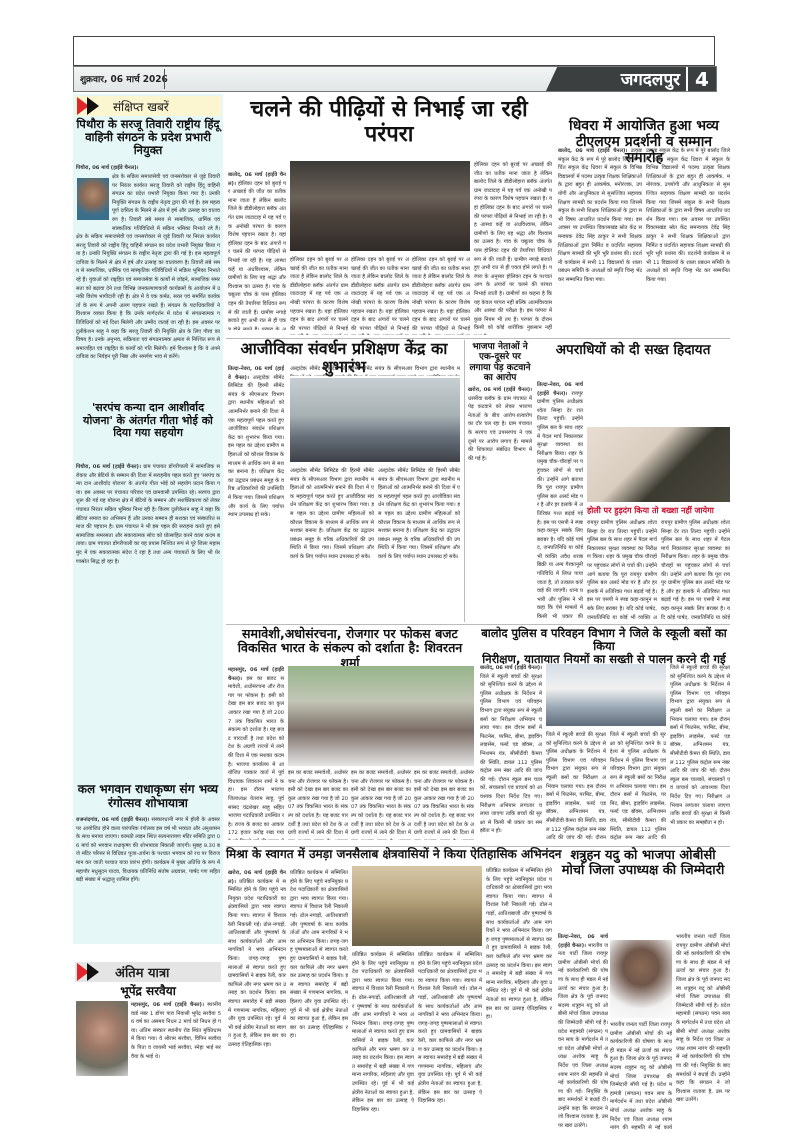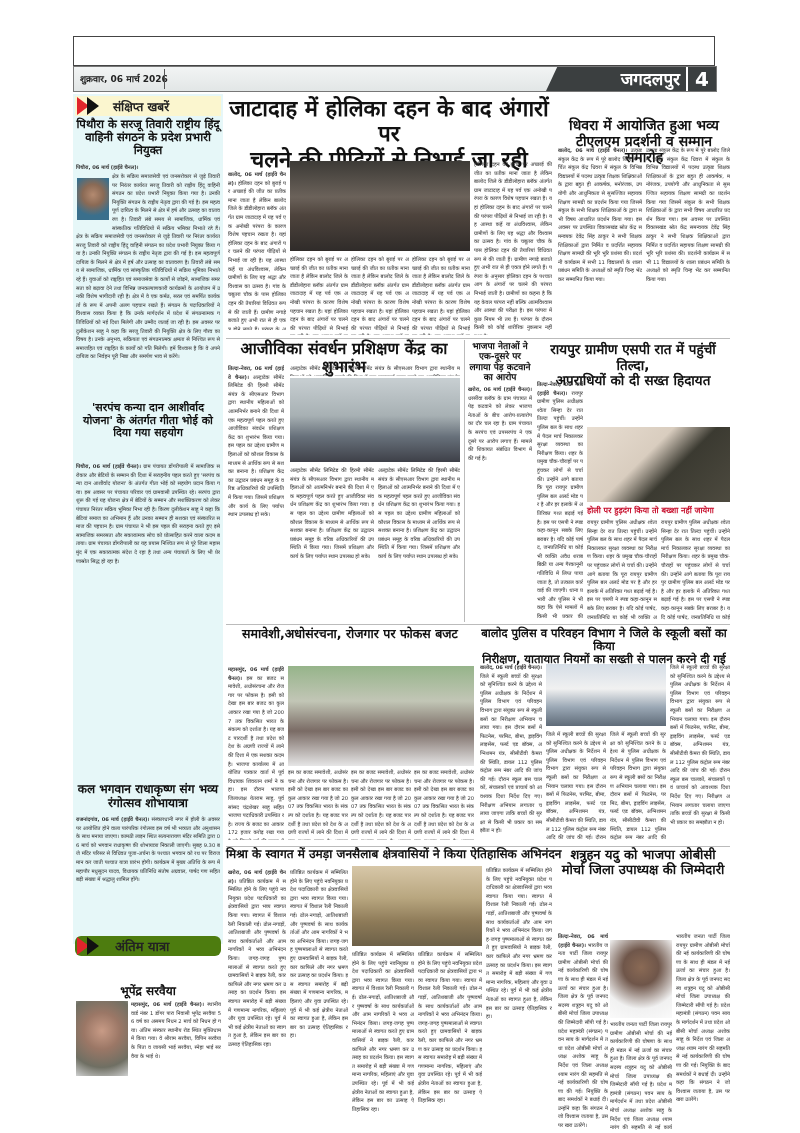--- a/index.html
+++ b/index.html
@@ -41,21 +41,21 @@
   <div class="abs mast-page">4</div>
 </div>
 
 <div class="abs col-left-bg" style="left:73px;top:94px;width:150px;height:850px;"></div>
 
 <div class="abs" style="left:75px;top:96px;width:146px;height:20px;background:#fbf6cf;">
   <div class="abs" style="left:2px;top:1px;width:32px;height:18px;">
     <div class="abs chev" style="left:0;top:0;border-left:12px solid #e0252b;"></div>
     <div class="abs chev" style="left:10px;top:0;border-left:12px solid #111;"></div>
   </div>
-  <div class="abs" style="left:38px;top:2px;font-size:12px;font-weight:bold;color:#222;">संक्षिप्त खबरें</div>
+  <div class="abs" style="left:38px;top:2px;font-size:12px;font-weight:normal;color:#222;">संक्षिप्त खबरें</div>
 </div>
 
 <div class="abs hl" style="left:76px;top:118px;width:144px;font-size:11.5px;">पिथौरा के सरजू तिवारी राष्ट्रीय हिंदू वाहिनी संगठन के प्रदेश प्रभारी नियुक्त</div>
 <div class="abs col-text" style="left:76px;top:163px;width:144px;height:12px;">
   <b>पिथौरा, 06 मार्च (हाईवे चैनल)।</b>
 </div>
 <div class="abs photo portrait" style="left:77px;top:178px;width:32px;height:42px;"></div>
 <div class="abs col-text" style="left:112px;top:172px;width:108px;height:58px;">क्षेत्र के सक्रिय समाजसेवी एवं जनसरोकार से जुड़े तिवारी पर निरंतर कार्यरत सरजू तिवारी को राष्ट्रीय हिंदू वाहिनी संगठन का प्रदेश प्रभारी नियुक्त किया गया है। उनकी नियुक्ति संगठन के राष्ट्रीय नेतृत्व द्वारा की गई है। इस महत्वपूर्ण दायित्व के मिलने से क्षेत्र में हर्ष और उत्साह का वातावरण है। तिवारी लंबे समय से सामाजिक, धार्मिक एवं सांस्कृतिक गतिविधियों में सक्रिय भूमिका निभाते रहे हैं। युवाओं को राष्ट्रहित एवं समाजसेवा के कार्यों से जोड़ने, सामाजिक समरसता को बढ़ावा देने तथा विभिन्न जनकल्याणकारी कार्यक्रमों के आयोजन में उनकी विशेष भागीदारी रही है। क्षेत्र में वे एक कर्मठ, सरल एवं समर्पित कार्यकर्ता के रूप में अपनी अलग पहचान रखते हैं। संगठन के पदाधिकारियों ने विश्वास व्यक्त किया है कि उनके मार्गदर्शन में प्रदेश में संगठनात्मक गतिविधियों को नई दिशा मिलेगी और उम्मीद जताई जा रही है। इस अवसर पर दुलीकेशन साहू ने कहा कि सरजू तिवारी की नियुक्ति क्षेत्र के लिए गौरव का विषय है। उनके अनुभव, सक्रियता एवं संगठनात्मक क्षमता से निश्चित रूप से समाजहित एवं राष्ट्रहित के कार्यों को गति मिलेगी। हमें विश्वास है कि वे अपने दायित्व का निर्वहन पूरी निष्ठा और समर्पण भाव से करेंगे।</div>
 <div class="abs col-text" style="left:76px;top:232px;width:144px;height:165px;"><span>क्षेत्र के सक्रिय समाजसेवी एवं जनसरोकार से जुड़े तिवारी पर निरंतर कार्यरत सरजू तिवारी को राष्ट्रीय हिंदू वाहिनी संगठन का प्रदेश प्रभारी नियुक्त किया गया है। उनकी नियुक्ति संगठन के राष्ट्रीय नेतृत्व द्वारा की गई है। इस महत्वपूर्ण दायित्व के मिलने से क्षेत्र में हर्ष और उत्साह का वातावरण है। तिवारी लंबे समय से सामाजिक, धार्मिक एवं सांस्कृतिक गतिविधियों में सक्रिय भूमिका निभाते रहे हैं। युवाओं को राष्ट्रहित एवं समाजसेवा के कार्यों से जोड़ने, सामाजिक समरसता को बढ़ावा देने तथा विभिन्न जनकल्याणकारी कार्यक्रमों के आयोजन में उनकी विशेष भागीदारी रही है। क्षेत्र में वे एक कर्मठ, सरल एवं समर्पित कार्यकर्ता के रूप में अपनी अलग पहचान रखते हैं। संगठन के पदाधिकारियों ने विश्वास व्यक्त किया है कि उनके मार्गदर्शन में प्रदेश में संगठनात्मक गतिविधियों को नई दिशा मिलेगी और उम्मीद जताई जा रही है। इस अवसर पर दुलीकेशन साहू ने कहा कि सरजू तिवारी की नियुक्ति क्षेत्र के लिए गौरव का विषय है। उनके अनुभव, सक्रियता एवं संगठनात्मक क्षमता से निश्चित रूप से समाजहित एवं राष्ट्रहित के कार्यों को गति मिलेगी। हमें विश्वास है कि वे अपने दायित्व का निर्वहन पूरी निष्ठा और समर्पण भाव से करेंगे।</span></div>
 
@@ -64,36 +64,35 @@
   <b>पिथौरा, 06 मार्च (हाईवे चैनल)।</b>
   <span>ग्राम पंचायत डोंगरीपाली में सामाजिक सरोकार और बेटियों के सम्मान की दिशा में सराहनीय पहल करते हुए 'सरपंच कन्या दान आशीर्वाद योजना' के अंतर्गत गीता भोई को सहयोग प्रदान किया गया। इस अवसर पर पंचायत परिवार एवं ग्रामवासी उपस्थित रहे। सरपंच द्वारा शुरू की गई यह योजना क्षेत्र में बेटियों के सम्मान और सशक्तिकरण को लेकर पंचायत निरंतर सक्रिय भूमिका निभा रही है। किरण दुलीकेशन साहू ने कहा कि बेटियां समाज का अभिमान हैं और उनका सम्मान ही सशक्त एवं संस्कारित समाज की पहचान है। ग्राम पंचायत ने भी इस पहल की सराहना करते हुए इसे सामाजिक समरसता और सकारात्मक सोच को प्रोत्साहित करने वाला कदम बताया। ग्राम पंचायत डोंगरीपाली का यह प्रयास निश्चित रूप से पूरे जिला महासमुंद में एक सकारात्मक संदेश दे रहा है तथा अन्य पंचायतों के लिए भी प्रेरणास्रोत सिद्ध हो रहा है।</span>
 </div>
 
 <div class="abs hl" style="left:76px;top:783px;width:144px;font-size:12px;">कल भगवान राधाकृष्ण संग भव्य रंगोत्सव शोभायात्रा</div>
 <div class="abs col-text" style="left:76px;top:815px;width:144px;height:125px;">
   <b>राजनांदगांव, 06 मार्च (हाईवे चैनल)।</b>
   <span>संस्कारधानी नगर में होली के अवसर पर आयोजित होने वाला पारंपरिक रंगोत्सव इस वर्ष भी भव्यता और अनुशासन के साथ मनाया जाएगा। कामठी लाइन स्थित सत्यनारायण मंदिर समिति द्वारा 06 मार्च को भगवान राधाकृष्ण की शोभायात्रा निकाली जाएगी। सुबह 9.30 बजे मंदिर परिसर से विधिवत पूजा-अर्चना के पश्चात भगवान को रथ पर विराजमान कर जाती पश्चात यात्रा प्रारंभ होगी। कार्यक्रम में मुख्य अतिथि के रूप में महापौर मधुसूदन यादव, विधायक प्रतिनिधि संतोष अग्रवाल, पार्षद गण सहित बड़ी संख्या में श्रद्धालु शामिल होंगे।</span>
 </div>
 
-<div class="abs" style="left:75px;top:936px;width:146px;height:20px;background:#4d7c0f;border-radius:6px;">
+<div class="abs" style="left:75px;top:962px;width:146px;height:20px;background:#e5e5e5;">
   <div class="abs" style="left:2px;top:1px;width:32px;height:18px;">
     <div class="abs chev" style="left:0;top:0;border-left:12px solid #e0252b;"></div>
     <div class="abs chev" style="left:10px;top:0;border-left:12px solid #111;"></div>
   </div>
   <div class="abs" style="left:40px;top:1px;font-size:13px;font-weight:bold;color:#222;">अंतिम यात्रा</div>
 </div>
 <div class="abs hl" style="left:76px;top:985px;width:144px;font-size:12px;">भूपेंद्र सरवैया</div>
 <div class="abs photo portrait2" style="left:76px;top:1001px;width:52px;height:75px;"></div>
 <div class="abs col-text" style="left:131px;top:1000px;width:90px;height:78px;">
   <b>महासमुंद, 06 मार्च (हाईवे चैनल)।</b>
   <span>स्थानीय वार्ड नंबर 1 डोंगर पारा निवासी भूपेंद्र सरवैया 56 वर्ष का असमय निधन 2 मार्च को निधन हो गया। अंतिम संस्कार स्थानीय रोड स्थित मुक्तिधाम में किया गया। वे श्रीराम सरवैया, विपिन सरवैया के पिता व जायसी भाई सरवैया, स्नेहा भाई सरवैया के भाई थे।</span>
 </div>
 
 <div class="abs hl" style="left:226px;top:96px;width:326px;font-size:22px;text-align:center;">
-  <div>जाटादाह में होलिका दहन के बाद अंगारों पर</div>
   <div>चलने की पीढ़ियों से निभाई जा रही परंपरा</div>
 </div>
 <div class="abs col-text" style="left:228px;top:170px;width:58px;height:160px;">
   <b>बालोद, 06 मार्च (हाईवे चैनल)।</b>
   <span>होलिका दहन को बुराई पर अच्छाई की जीत का प्रतीक माना जाता है लेकिन बालोद जिले के डौंडीलोहारा ब्लॉक अंतर्गत ग्राम जाटादाह में यह पर्व एक अनोखी परंपरा के कारण विशेष पहचान रखता है। यहां होलिका दहन के बाद अंगारों पर चलने की परंपरा पीढ़ियों से निभाई जा रही है। यह आस्था कहें या अंधविश्वास, लेकिन ग्रामीणों के लिए यह श्रद्धा और विश्वास का उत्सव है। गांव के चबूतरा चौक के पास होलिका दहन की तैयारियां विधिवत रूप से की जाती हैं। ग्रामीण नगाड़े बजाते हुए अभी रात से ही एकत्र होने लगते हैं। परंपरा के अनुसार होलिका दहन के पश्चात आग के अंगारों पर चलने की परंपरा निभाई जाती है। ग्रामीणों का कहना है कि यह केवल परंपरा नहीं बल्कि आत्मविश्वास और आस्था की परीक्षा है। इस परंपरा में कुछ नियम भी तय हैं। परंपरा के दौरान किसी को कोई शारीरिक नुकसान नहीं हुआ है।</span>
 </div>
 <div class="abs photo fire" style="left:290px;top:161px;width:180px;height:90px;"></div>
 <div class="abs col-text" style="left:290px;top:255px;width:58px;height:80px;">होलिका दहन को बुराई पर अच्छाई की जीत का प्रतीक माना जाता है लेकिन बालोद जिले के डौंडीलोहारा ब्लॉक अंतर्गत ग्राम जाटादाह में यह पर्व एक अनोखी परंपरा के कारण विशेष पहचान रखता है। यहां होलिका दहन के बाद अंगारों पर चलने की परंपरा पीढ़ियों से निभाई जा रही है। यह आस्था कहें या अंधविश्वास, लेकिन ग्रामीणों के लिए यह श्रद्धा और विश्वास का उत्सव है। गांव के चबूतरा चौक के पास होलिका दहन की तैयारियां विधिवत रूप से की जाती हैं। ग्रामीण नगाड़े बजाते हुए अभी रात से ही एकत्र होने लगते हैं। परंपरा के अनुसार होलिका दहन के पश्चात आग के अंगारों पर चलने की परंपरा निभाई जाती है। ग्रामीणों का कहना है कि यह केवल परंपरा नहीं बल्कि आत्मविश्वास और आस्था की परीक्षा है। इस परंपरा में कुछ नियम भी तय हैं। परंपरा के दौरान किसी को कोई शारीरिक नुकसान नहीं हुआ है।</div>
 <div class="abs col-text" style="left:351px;top:255px;width:58px;height:80px;">होलिका दहन को बुराई पर अच्छाई की जीत का प्रतीक माना जाता है लेकिन बालोद जिले के डौंडीलोहारा ब्लॉक अंतर्गत ग्राम जाटादाह में यह पर्व एक अनोखी परंपरा के कारण विशेष पहचान रखता है। यहां होलिका दहन के बाद अंगारों पर चलने की परंपरा पीढ़ियों से निभाई जा रही है। यह आस्था कहें या अंधविश्वास, लेकिन ग्रामीणों के लिए यह श्रद्धा और विश्वास का उत्सव है। गांव के चबूतरा चौक के पास होलिका दहन की तैयारियां विधिवत रूप से की जाती हैं। ग्रामीण नगाड़े बजाते हुए अभी रात से ही एकत्र होने लगते हैं। परंपरा के अनुसार होलिका दहन के पश्चात आग के अंगारों पर चलने की परंपरा निभाई जाती है। ग्रामीणों का कहना है कि यह केवल परंपरा नहीं बल्कि आत्मविश्वास और आस्था की परीक्षा है। इस परंपरा में कुछ नियम भी तय हैं। परंपरा के दौरान किसी को कोई शारीरिक नुकसान नहीं हुआ है।</div>
 <div class="abs col-text" style="left:412px;top:255px;width:58px;height:80px;">होलिका दहन को बुराई पर अच्छाई की जीत का प्रतीक माना जाता है लेकिन बालोद जिले के डौंडीलोहारा ब्लॉक अंतर्गत ग्राम जाटादाह में यह पर्व एक अनोखी परंपरा के कारण विशेष पहचान रखता है। यहां होलिका दहन के बाद अंगारों पर चलने की परंपरा पीढ़ियों से निभाई जा रही है। यह आस्था कहें या अंधविश्वास, लेकिन ग्रामीणों के लिए यह श्रद्धा और विश्वास का उत्सव है। गांव के चबूतरा चौक के पास होलिका दहन की तैयारियां विधिवत रूप से की जाती हैं। ग्रामीण नगाड़े बजाते हुए अभी रात से ही एकत्र होने लगते हैं। परंपरा के अनुसार होलिका दहन के पश्चात आग के अंगारों पर चलने की परंपरा निभाई जाती है। ग्रामीणों का कहना है कि यह केवल परंपरा नहीं बल्कि आत्मविश्वास और आस्था की परीक्षा है। इस परंपरा में कुछ नियम भी तय हैं। परंपरा के दौरान किसी को कोई शारीरिक नुकसान नहीं हुआ है।</div>
@@ -119,36 +118,36 @@
 <div class="abs col-text" style="left:378px;top:466px;width:82px;height:155px;">अल्ट्राटेक सीमेंट लिमिटेड की हिरमी सीमेंट संयंत्र के सीएसआर विभाग द्वारा स्थानीय महिलाओं को आत्मनिर्भर बनाने की दिशा में एक महत्वपूर्ण पहल करते हुए आजीविका संवर्धन प्रशिक्षण केंद्र का शुभारंभ किया गया। इस पहल का उद्देश्य ग्रामीण महिलाओं को कौशल विकास के माध्यम से आर्थिक रूप से सशक्त बनाना है। प्रशिक्षण केंद्र का उद्घाटन प्रबंधन समूह के वरिष्ठ अधिकारियों की उपस्थिति में किया गया। जिसमें प्रशिक्षण और कार्य के लिए पर्याप्त स्थान उपलब्ध हो सके।</div>
 
 <div class="abs" style="left:464px;top:340px;width:1px;height:282px;background:#bbb;"></div>
 <div class="abs hl" style="left:468px;top:341px;width:64px;font-size:9px;">भाजपा नेताओं ने एक-दूसरे पर लगाया पेड़ कटवाने का आरोप</div>
 <div class="abs col-text" style="left:468px;top:385px;width:64px;height:236px;">
   <b>खरोरा, 06 मार्च (हाईवे चैनल)।</b>
   <span>धरसींवा ब्लॉक के ग्राम पंचायत में पेड़ कटवाने को लेकर भाजपा नेताओं के बीच आरोप-प्रत्यारोप का दौर चल रहा है। ग्राम पंचायत के सरपंच एवं उपसरपंच ने एक दूसरे पर आरोप लगाए हैं। मामले की शिकायत संबंधित विभाग में की गई है।</span>
 </div>
 
 <div class="abs hl" style="left:536px;top:342px;width:194px;font-size:13.5px;text-align:center;">
-  <div>रायपुर ग्रामीण एसपी रात में पहुंचीं तिल्दा,</div>
   <div>अपराधियों को दी सख्त हिदायत</div>
 </div>
 <div class="abs col-text" style="left:537px;top:380px;width:46px;height:240px;">
   <b>तिल्दा-नेवरा, 06 मार्च (हाईवे चैनल)।</b>
   <span>रायपुर ग्रामीण पुलिस अधीक्षक श्वेता सिन्हा देर रात तिल्दा पहुंचीं। उन्होंने पुलिस बल के साथ शहर में पैदल मार्च निकालकर सुरक्षा व्यवस्था का निरीक्षण किया। शहर के प्रमुख चौक-चौराहों पर पहुंचकर लोगों से चर्चा की। उन्होंने आगे बताया कि पूरा रायपुर ग्रामीण पुलिस बल अलर्ट मोड पर है और हर इलाके में अतिरिक्त गश्त बढ़ाई गई है। इस पर एसपी ने स्पष्ट कहा-कानून सबके लिए बराबर है। यदि कोई पार्षद, जनप्रतिनिधि या कोई भी व्यक्ति अवैध शराब बिक्री या अन्य गैरकानूनी गतिविधि में लिप्त पाया जाता है, तो तत्काल कार्रवाई की जाएगी। थाना प्रभारी और पुलिस ने भी कहा कि ऐसे मामलों में किसी भी प्रकार की रियायत नहीं दी जाएगी, और होली पर्व के दौरान विशेष निगरानी बढ़ाई गई है।</span>
 </div>
 <div class="abs photo police" style="left:587px;top:427px;width:143px;height:75px;"></div>
 <div class="abs caption" style="left:587px;top:504px;width:143px;">होली पर हुड़दंग किया तो बख्शा नहीं जायेगा</div>
 <div class="abs col-text" style="left:587px;top:518px;width:70px;height:102px;">रायपुर ग्रामीण पुलिस अधीक्षक श्वेता सिन्हा देर रात तिल्दा पहुंचीं। उन्होंने पुलिस बल के साथ शहर में पैदल मार्च निकालकर सुरक्षा व्यवस्था का निरीक्षण किया। शहर के प्रमुख चौक-चौराहों पर पहुंचकर लोगों से चर्चा की। उन्होंने आगे बताया कि पूरा रायपुर ग्रामीण पुलिस बल अलर्ट मोड पर है और हर इलाके में अतिरिक्त गश्त बढ़ाई गई है। इस पर एसपी ने स्पष्ट कहा-कानून सबके लिए बराबर है। यदि कोई पार्षद, जनप्रतिनिधि या कोई भी व्यक्ति अवैध शराब बिक्री या अन्य गैरकानूनी गतिविधि में लिप्त पाया जाता है, तो तत्काल कार्रवाई की जाएगी। थाना प्रभारी और पुलिस ने भी कहा कि ऐसे मामलों में किसी भी प्रकार की रियायत नहीं दी जाएगी, और होली पर्व के दौरान विशेष निगरानी बढ़ाई गई है।</div>
 <div class="abs col-text" style="left:661px;top:518px;width:69px;height:102px;">रायपुर ग्रामीण पुलिस अधीक्षक श्वेता सिन्हा देर रात तिल्दा पहुंचीं। उन्होंने पुलिस बल के साथ शहर में पैदल मार्च निकालकर सुरक्षा व्यवस्था का निरीक्षण किया। शहर के प्रमुख चौक-चौराहों पर पहुंचकर लोगों से चर्चा की। उन्होंने आगे बताया कि पूरा रायपुर ग्रामीण पुलिस बल अलर्ट मोड पर है और हर इलाके में अतिरिक्त गश्त बढ़ाई गई है। इस पर एसपी ने स्पष्ट कहा-कानून सबके लिए बराबर है। यदि कोई पार्षद, जनप्रतिनिधि या कोई भी व्यक्ति अवैध शराब बिक्री या अन्य गैरकानूनी गतिविधि में लिप्त पाया जाता है, तो तत्काल कार्रवाई की जाएगी। थाना प्रभारी और पुलिस ने भी कहा कि ऐसे मामलों में किसी भी प्रकार की रियायत नहीं दी जाएगी, और होली पर्व के दौरान विशेष निगरानी बढ़ाई गई है।</div>
 
 <div class="abs rule" style="left:226px;top:624px;width:504px;height:1px;"></div>
 
 <div class="abs hl" style="left:226px;top:627px;width:248px;font-size:12.5px;text-align:center;">
   <div>समावेशी,अधोसंरचना, रोजगार पर फोकस बजट</div>
+  <div>विकसित भारत के संकल्प को दर्शाता है: शिवरतन शर्मा</div>
 </div>
 <div class="abs col-text" style="left:228px;top:665px;width:56px;height:175px;">
   <b>महासमुंद, 06 मार्च (हाईवे चैनल)।</b>
   <span>इस का बजट समावेशी, अधोसंरचना और रोजगार पर फोकस है। इसी को देखा इस बार बजट का कुल आकार रखा गया है जो 2007 तक विकसित भारत के संकल्प को दर्शाता है। यह बजट पारदर्शी है तथा प्रदेश को देश के अग्रणी राज्यों में लाने की दिशा में एक सशक्त कदम है। भाजपा कार्यालय में आयोजित पत्रकार वार्ता में पूर्व विधायक शिवरतन शर्मा ने कहा। इस दौरान भाजपा जिलाध्यक्ष येतराम साहू, पूर्व सांसद चंद्रशेखर साहू सहित भाजपा पदाधिकारी उपस्थित रहे। राज्य के बजट का आकार 172 हजार करोड़ रखा गया है जो पिछले वर्ष की तुलना में काफी अधिक है।</span>
 </div>
 <div class="abs photo meet" style="left:288px;top:666px;width:186px;height:100px;"></div>
 <div class="abs col-text" style="left:288px;top:768px;width:60px;height:72px;">इस का बजट समावेशी, अधोसंरचना और रोजगार पर फोकस है। इसी को देखा इस बार बजट का कुल आकार रखा गया है जो 2007 तक विकसित भारत के संकल्प को दर्शाता है। यह बजट पारदर्शी है तथा प्रदेश को देश के अग्रणी राज्यों में लाने की दिशा में एक सशक्त कदम है। भाजपा कार्यालय में आयोजित पत्रकार वार्ता में पूर्व विधायक शिवरतन शर्मा ने कहा। इस दौरान भाजपा जिलाध्यक्ष येतराम साहू, पूर्व सांसद चंद्रशेखर साहू सहित भाजपा पदाधिकारी उपस्थित रहे। राज्य के बजट का आकार 172 हजार करोड़ रखा गया है जो पिछले वर्ष की तुलना में काफी अधिक है।</div>
 <div class="abs col-text" style="left:351px;top:768px;width:60px;height:72px;">इस का बजट समावेशी, अधोसंरचना और रोजगार पर फोकस है। इसी को देखा इस बार बजट का कुल आकार रखा गया है जो 2007 तक विकसित भारत के संकल्प को दर्शाता है। यह बजट पारदर्शी है तथा प्रदेश को देश के अग्रणी राज्यों में लाने की दिशा में एक सशक्त कदम है। भाजपा कार्यालय में आयोजित पत्रकार वार्ता में पूर्व विधायक शिवरतन शर्मा ने कहा। इस दौरान भाजपा जिलाध्यक्ष येतराम साहू, पूर्व सांसद चंद्रशेखर साहू सहित भाजपा पदाधिकारी उपस्थित रहे। राज्य के बजट का आकार 172 हजार करोड़ रखा गया है जो पिछले वर्ष की तुलना में काफी अधिक है।</div>
 <div class="abs col-text" style="left:414px;top:768px;width:60px;height:72px;">इस का बजट समावेशी, अधोसंरचना और रोजगार पर फोकस है। इसी को देखा इस बार बजट का कुल आकार रखा गया है जो 2007 तक विकसित भारत के संकल्प को दर्शाता है। यह बजट पारदर्शी है तथा प्रदेश को देश के अग्रणी राज्यों में लाने की दिशा में एक सशक्त कदम है। भाजपा कार्यालय में आयोजित पत्रकार वार्ता में पूर्व विधायक शिवरतन शर्मा ने कहा। इस दौरान भाजपा जिलाध्यक्ष येतराम साहू, पूर्व सांसद चंद्रशेखर साहू सहित भाजपा पदाधिकारी उपस्थित रहे। राज्य के बजट का आकार 172 हजार करोड़ रखा गया है जो पिछले वर्ष की तुलना में काफी अधिक है।</div>
 

